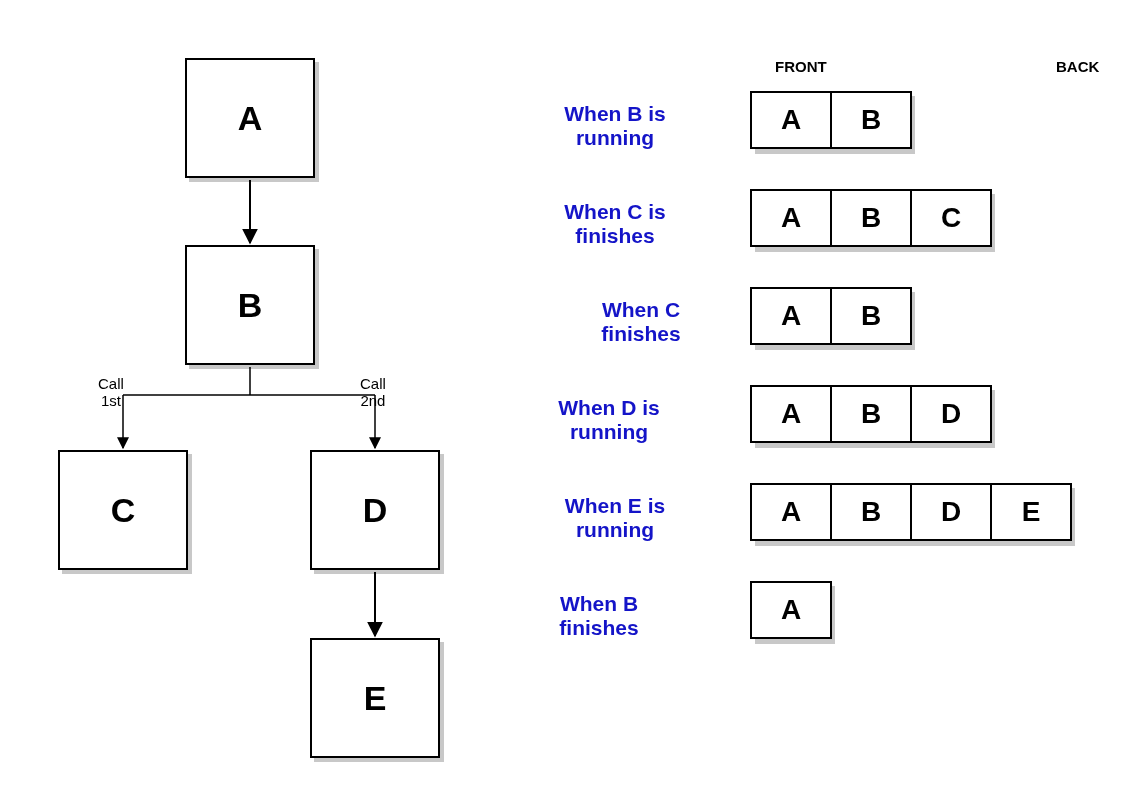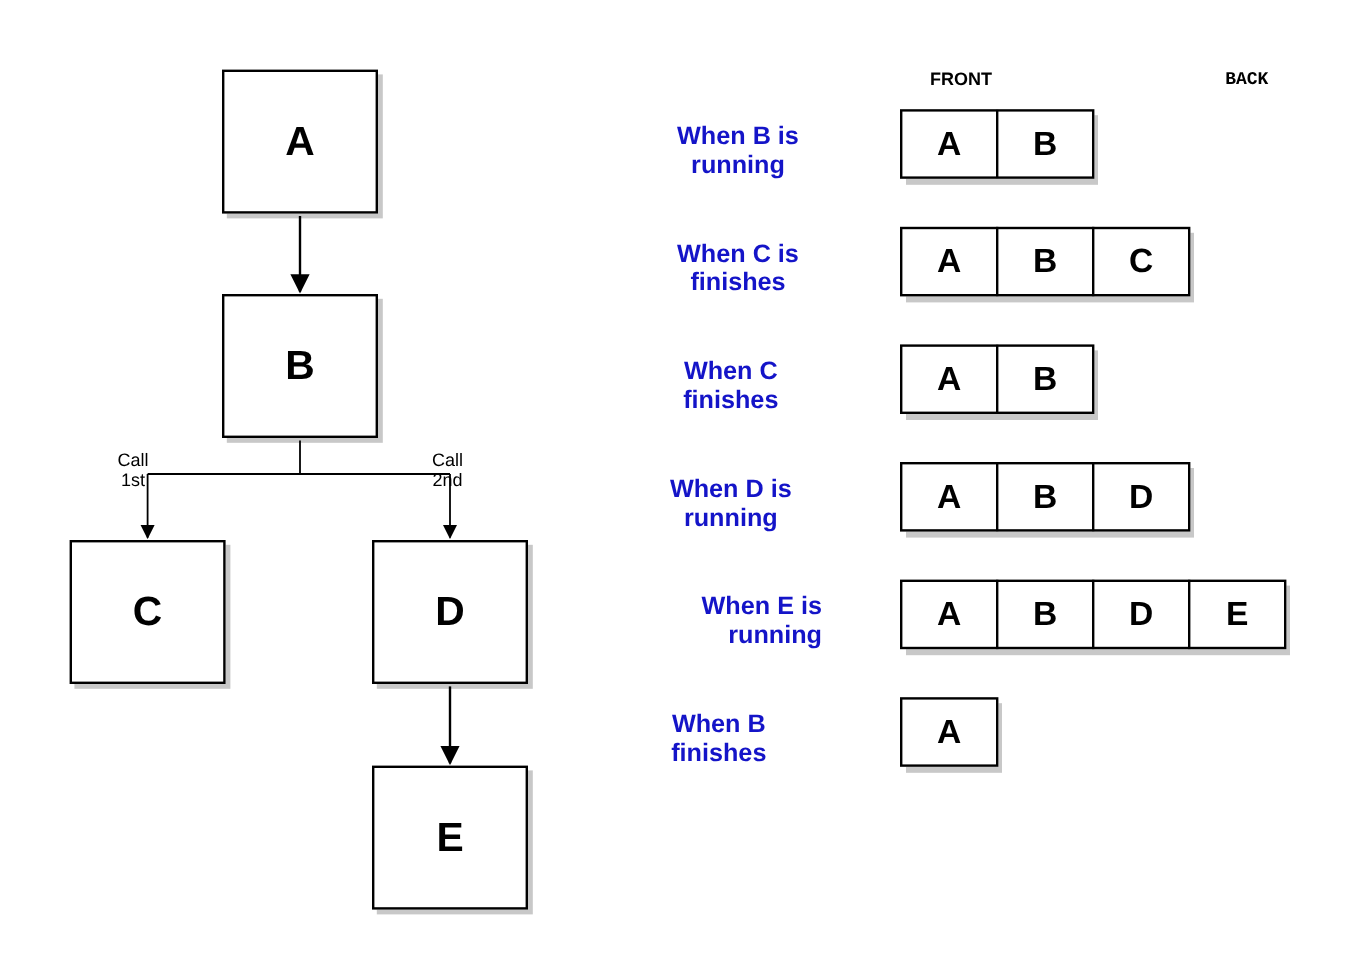--- a/index.html
+++ b/index.html
@@ -122,31 +122,31 @@
   <line x1="123" y1="395" x2="375" y2="395" stroke="#000" stroke-width="1.5"></line>
 
   <line x1="123" y1="395" x2="123" y2="448" stroke="#000" stroke-width="1.5" marker-end="url(#arrow)"></line>
 
   <line x1="375" y1="395" x2="375" y2="448" stroke="#000" stroke-width="1.5" marker-end="url(#arrow)"></line>
 
   <line x1="375" y1="572" x2="375" y2="636" stroke="#000" stroke-width="2" marker-end="url(#arrow)"></line>
 </svg>
 
 <div class="header-label" style="left:755px; top:58px;margin-left:20px;">FRONT</div>
-<div class="header-label" style="left:1021px; top:58px;font-family:Liberation Mono, monospace;">BACK</div>
+<div class="header-label" style="left:1056px; top:58px;">BACK</div>
 
 <div class="state-label" style="left:545px; top:102px;">When B is
 running</div>
 <div class="state-label" style="left:545px; top:200px;">When C is
 finishes</div>
-<div class="state-label" style="left:539px; top:298px;">When C
+<div class="state-label" style="left:571px; top:298px;">When C
 finishes</div>
 <div class="state-label" style="left:539px; top:396px;">When D is
 running</div>
-<div class="state-label" style="left:545px; top:494px;text-align:right;">When E is
+<div class="state-label" style="left:545px; top:494px;">When E is
 running</div>
 <div class="state-label" style="left:529px; top:592px;">When B
 finishes</div>
 
 <div class="cell-shadow" style="left:755px; top:96px; width:160px; height:58px;"></div>
 <div class="cell" style="left:750px; top:91px; width:82px; height:58px;">
     <span>A</span>
   </div>
 <div class="cell" style="left:830px; top:91px; width:82px; height:58px;">
     <span>B</span>

